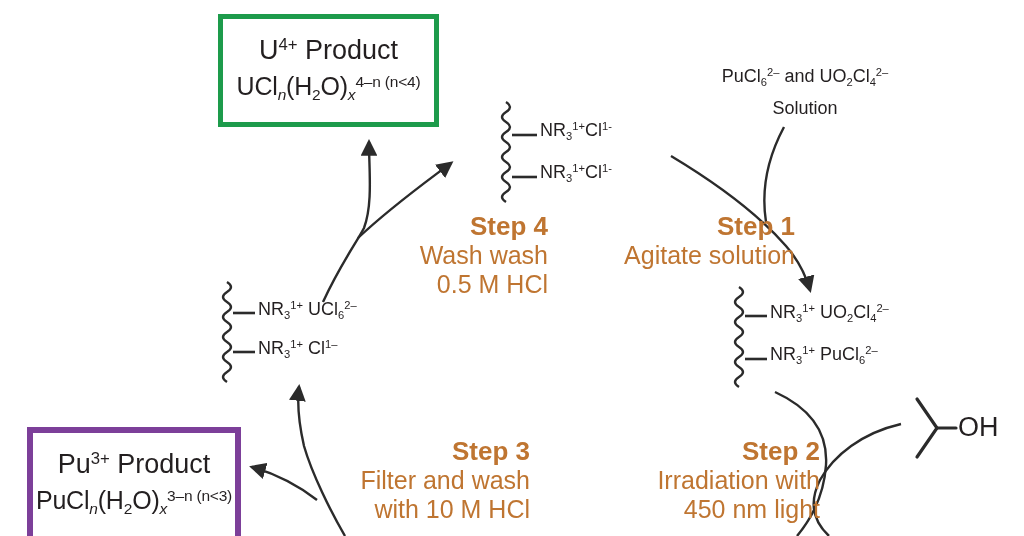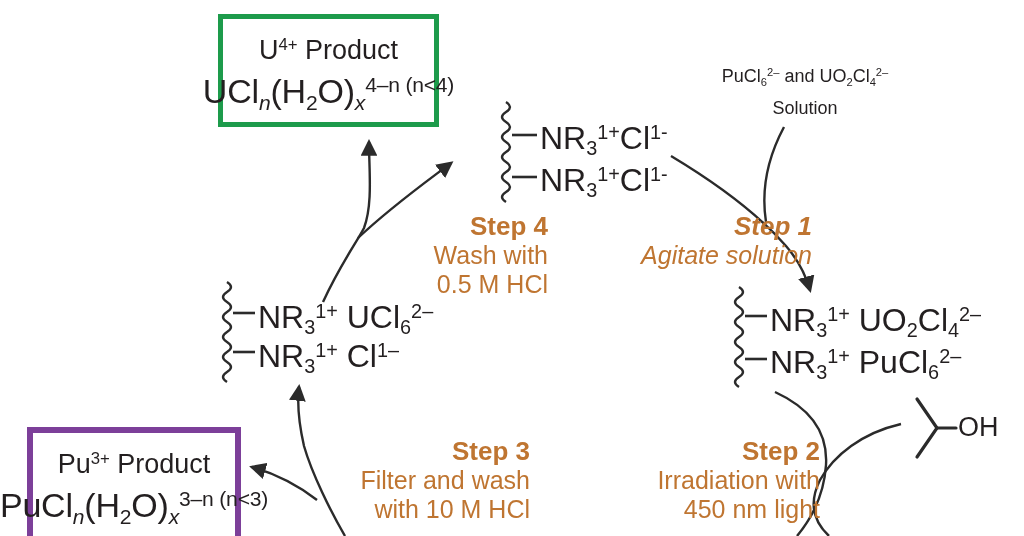--- a/index.html
+++ b/index.html
@@ -3,49 +3,49 @@
 <meta charset="utf-8">
 <style>
   html,body{margin:0;padding:0;}
   body{
     width:1024px;height:536px;position:relative;overflow:hidden;
     background:#ffffff;
     font-family:"Liberation Sans","DejaVu Sans",sans-serif;
     color:#231f20;
   }
   .abs{position:absolute;}
-  .chem{font-size:32px;white-space:nowrap;color:#231f20;}
+  .chem{font-size:18px;white-space:nowrap;color:#231f20;}
   sub,sup{font-size:62%;line-height:0;}
   sup{vertical-align:baseline;position:relative;top:-0.52em;}
   sub{vertical-align:baseline;position:relative;top:0.32em;}
   .it{font-style:italic;}
   .product-box{
     box-sizing:border-box;display:flex;flex-direction:column;
     align-items:center;justify-content:flex-start;text-align:center;
     background:#ffffff;
   }
   .green-box{
     left:218px;top:14px;width:221px;height:113px;
     border:5px solid #1d9b4b;padding-top:16px;
   }
   .purple-box{
     left:27px;top:427px;width:214px;height:130px;
     border:6px solid #7c3f99;padding-top:16px;
   }
   .box-line1{font-size:27px;white-space:nowrap;}
-  .box-line2{font-size:34px;white-space:nowrap;margin-top:6px;letter-spacing:-0.2px;}
+  .box-line2{font-size:25px;white-space:nowrap;margin-top:6px;letter-spacing:-0.2px;}
   .solution-label{
     left:655px;top:60px;width:300px;text-align:center;
     font-size:18px;line-height:32px;
   }
   .step{
     text-align:right;color:#bf7531;font-size:25px;line-height:29px;
   }
   .step-title{font-weight:bold;font-size:26px;}
-  .step1{left:602px;top:212px;width:210px;font-style:italic;}
+  .step1{left:585px;top:212px;width:210px;}
   .step2{left:615px;top:437px;width:205px;}
   .step3{left:325px;top:437px;width:205px;}
   .step4{left:378px;top:212px;width:170px;}
   .oh-label{left:958px;top:412px;font-size:27px;font-weight:400;}
   svg{position:absolute;left:0;top:0;}
 </style>
 </head>
 <body>
 
 <svg width="1024" height="536" viewBox="0 0 1024 536">
@@ -123,17 +123,17 @@
 </div>
 
 <div class="abs step step3">
   <div class="step-title">Step 3</div>
   <div>Filter and wash</div>
   <div>with 10 M HCl</div>
 </div>
 
 <div class="abs step step4">
   <div class="step-title">Step 4</div>
-  <div>Wash with</div>
+  <div>Wash wash</div>
   <div>0.5 M HCl</div>
 </div>
 
 <div class="abs chem oh-label">OH</div>
 
 </body></html>

